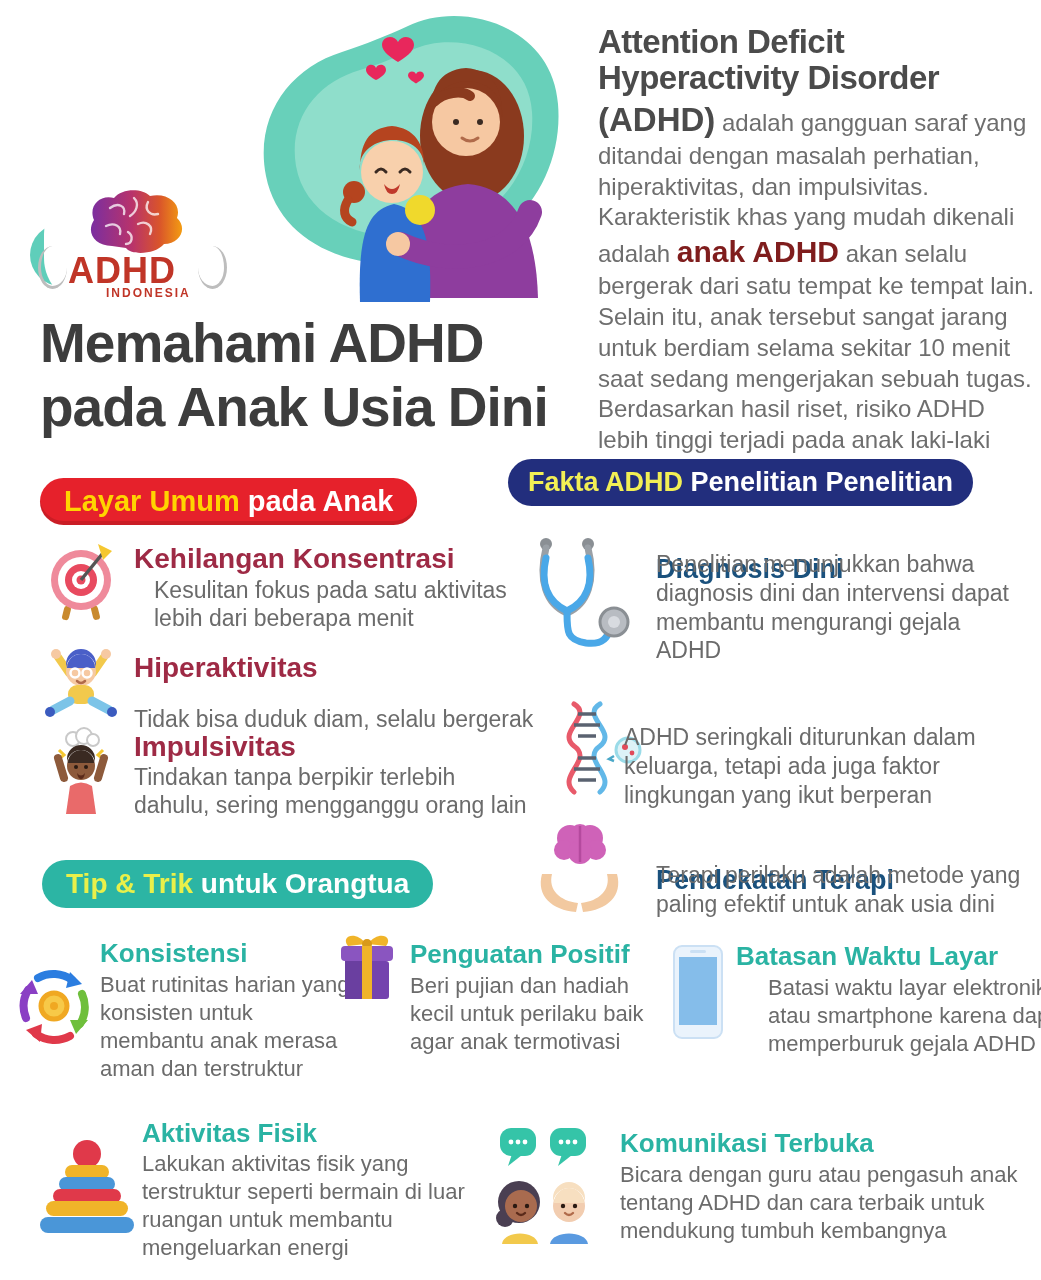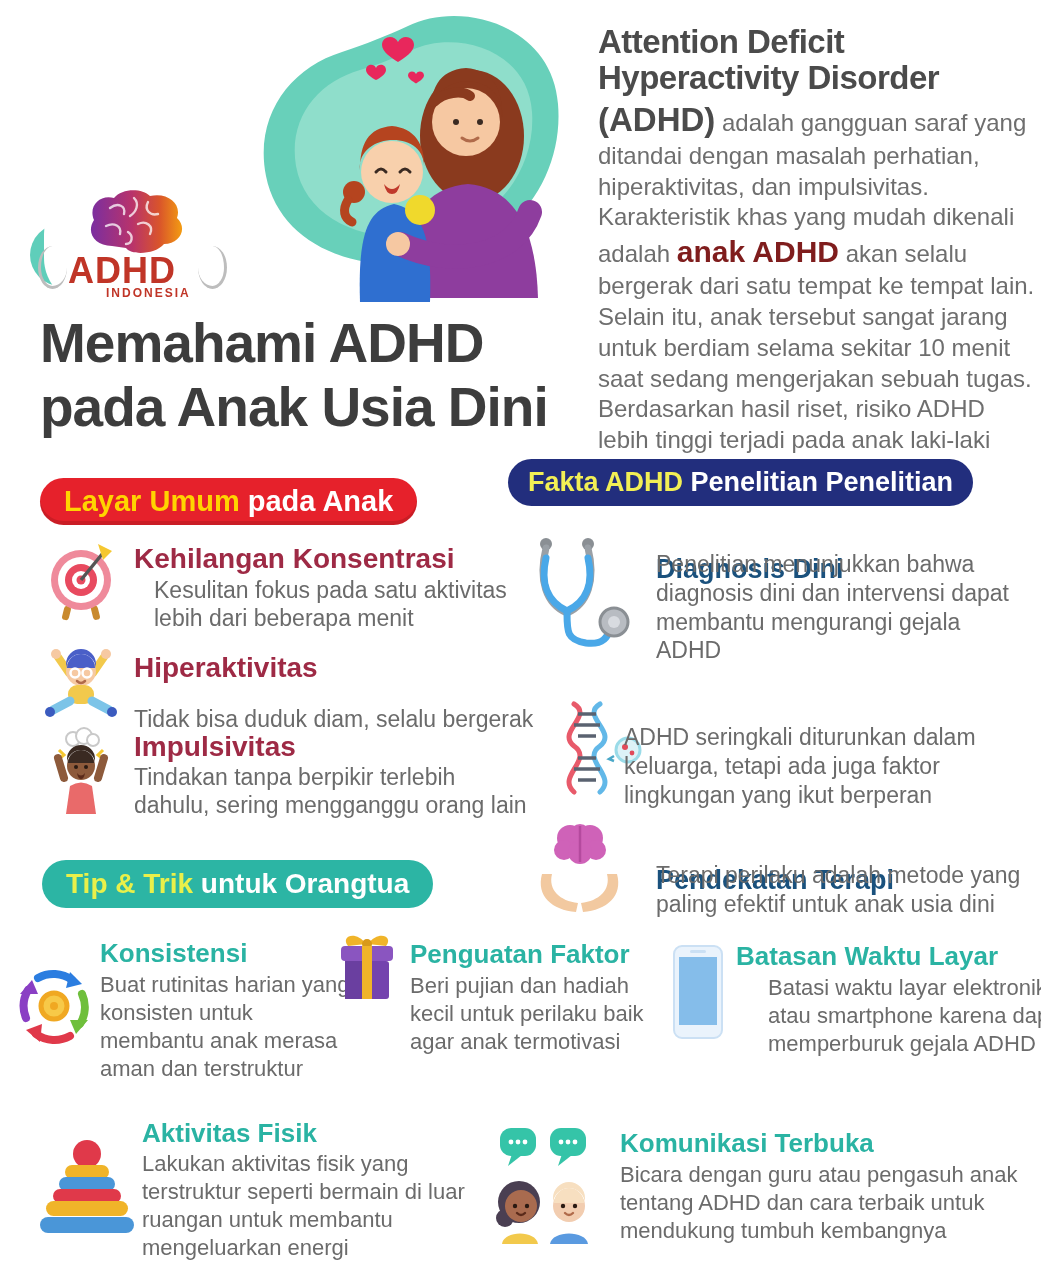--- a/index.html
+++ b/index.html
@@ -240,21 +240,21 @@
 
   <svg class="abs" style="left:330px;top:928px;" width="74" height="76" viewBox="0 0 74 76">
     <path d="M36,16 C26,2 10,8 18,18 Z" fill="#f0b429"></path>
     <path d="M38,16 C48,2 64,8 56,18 Z" fill="#f0b429"></path>
     <circle cx="37" cy="16" r="5" fill="#d89a1a"></circle>
     <rect x="11" y="18" width="52" height="15" rx="4" fill="#8a55c0"></rect>
     <rect x="15" y="33" width="44" height="38" rx="3" fill="#7443ae"></rect>
     <rect x="15" y="33" width="18" height="38" fill="#6a3fa0"></rect>
     <rect x="32" y="18" width="10" height="53" fill="#f0b429"></rect>
   </svg>
-  <div class="abs tip-title" style="left:410px;top:939px;">Penguatan Faktor</div>
+  <div class="abs tip-title" style="left:410px;top:939px;">Penguatan Positif</div>
   <div class="abs tip-body" style="left:410px;top:972px;width:255px;">Beri pujian dan hadiah kecil untuk perilaku baik agar anak termotivasi</div>
 
   <svg class="abs" style="left:672px;top:944px;" width="52" height="96" viewBox="0 0 52 96">
     <rect x="2" y="2" width="48" height="92" rx="8" fill="#eaf3fc" stroke="#cbe0f4" stroke-width="2"></rect>
     <rect x="7" y="13" width="38" height="68" fill="#85bdea"></rect>
     <rect x="18" y="6" width="16" height="3" rx="1.5" fill="#cbe0f4"></rect>
   </svg>
   <div class="abs tip-title" style="left:736px;top:941px;">Batasan Waktu Layar</div>
   <div class="abs tip-body" style="left:736px;top:974px;width:300px;margin-left:32px;">Batasi waktu layar elektronik atau smartphone karena dapat memperburuk gejala ADHD</div>
 

